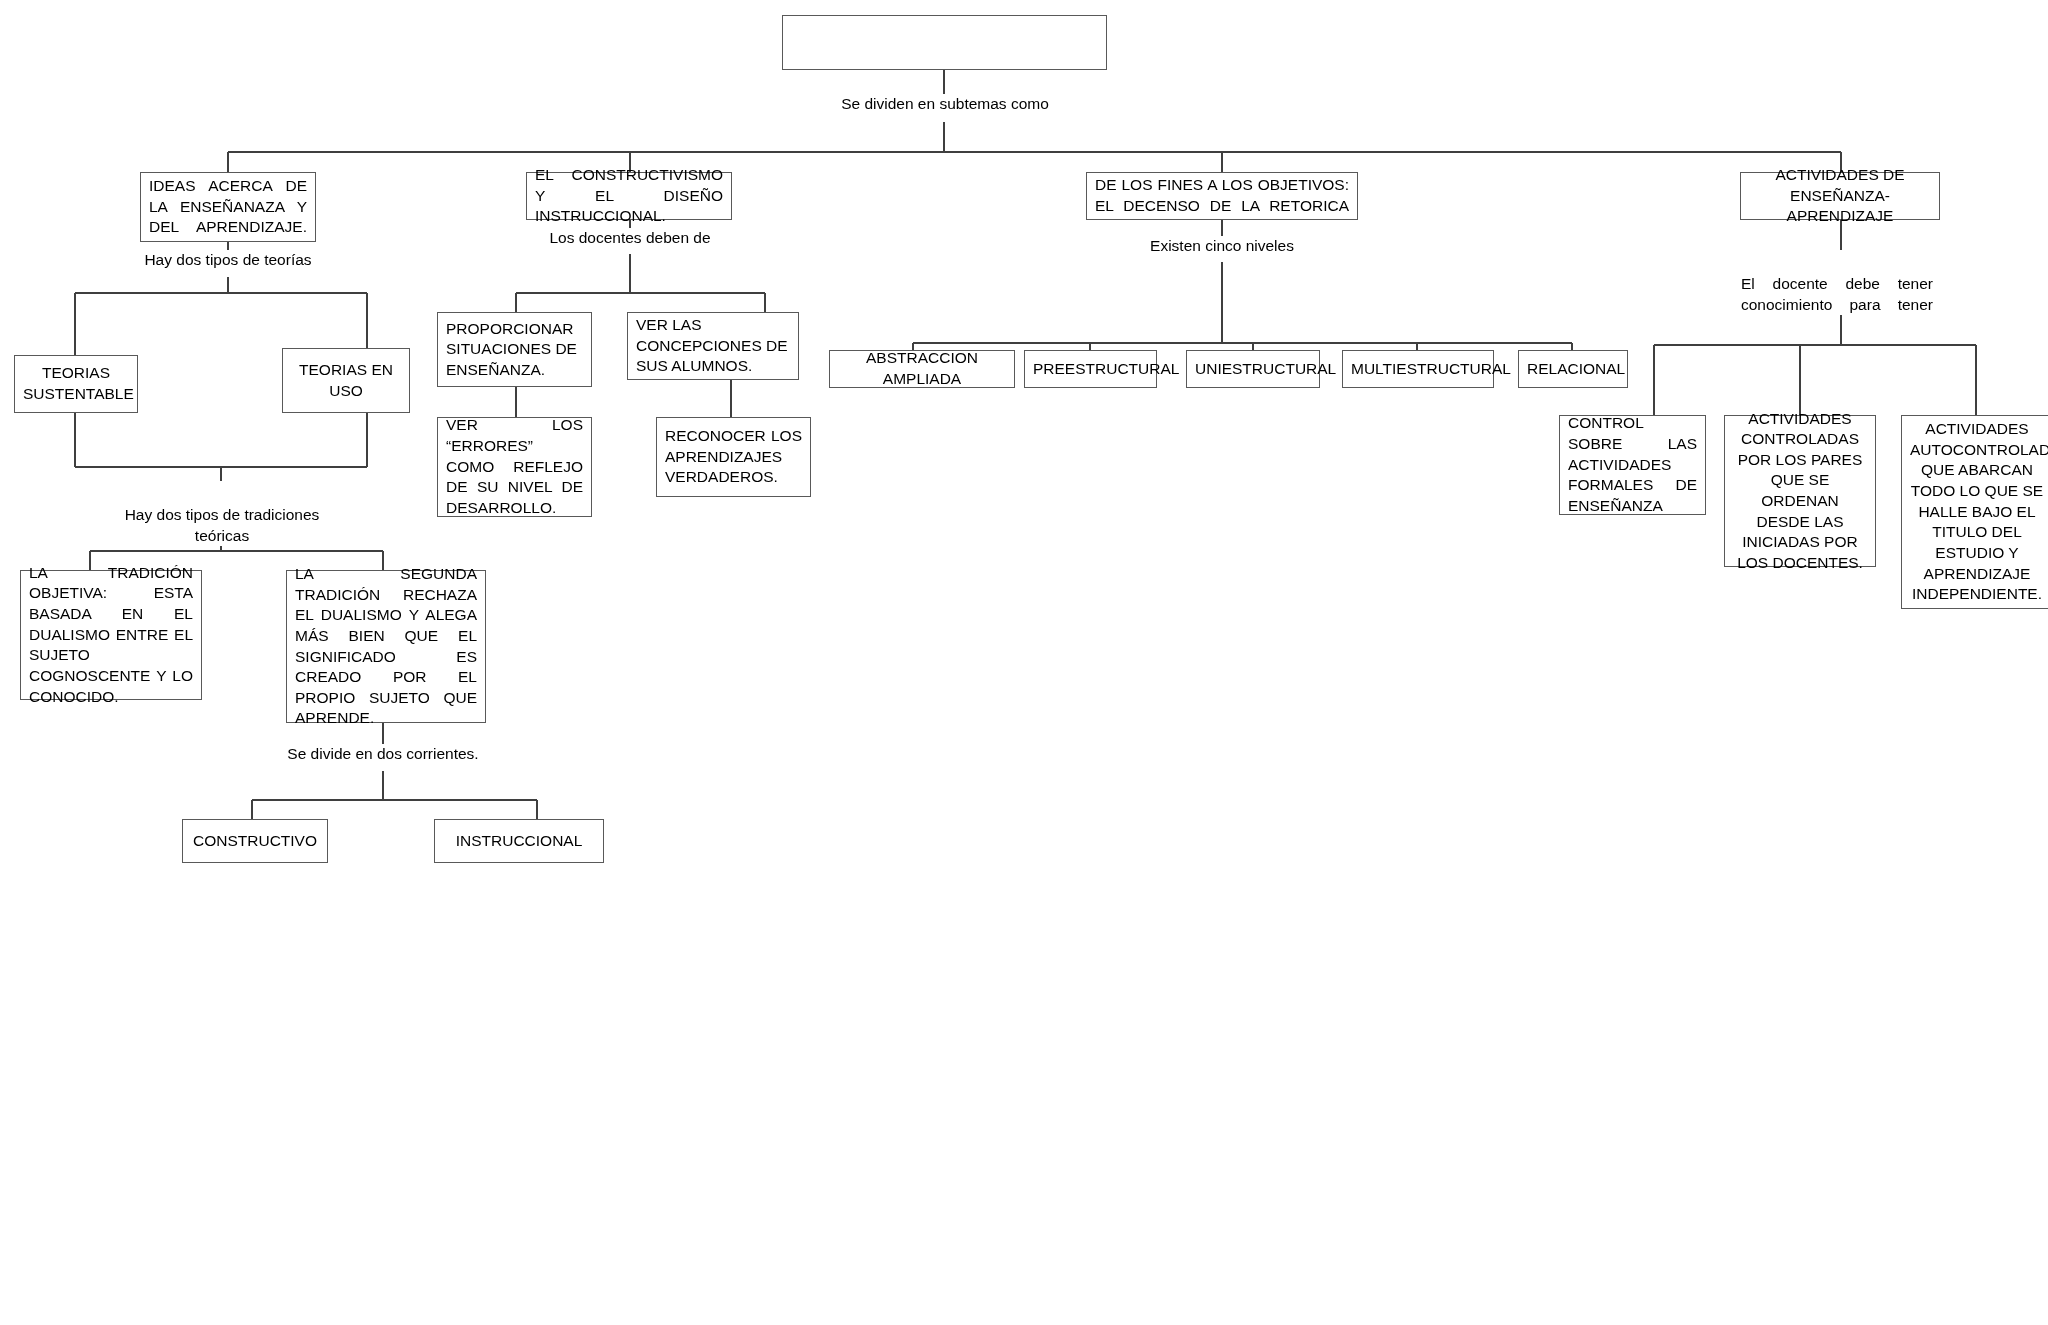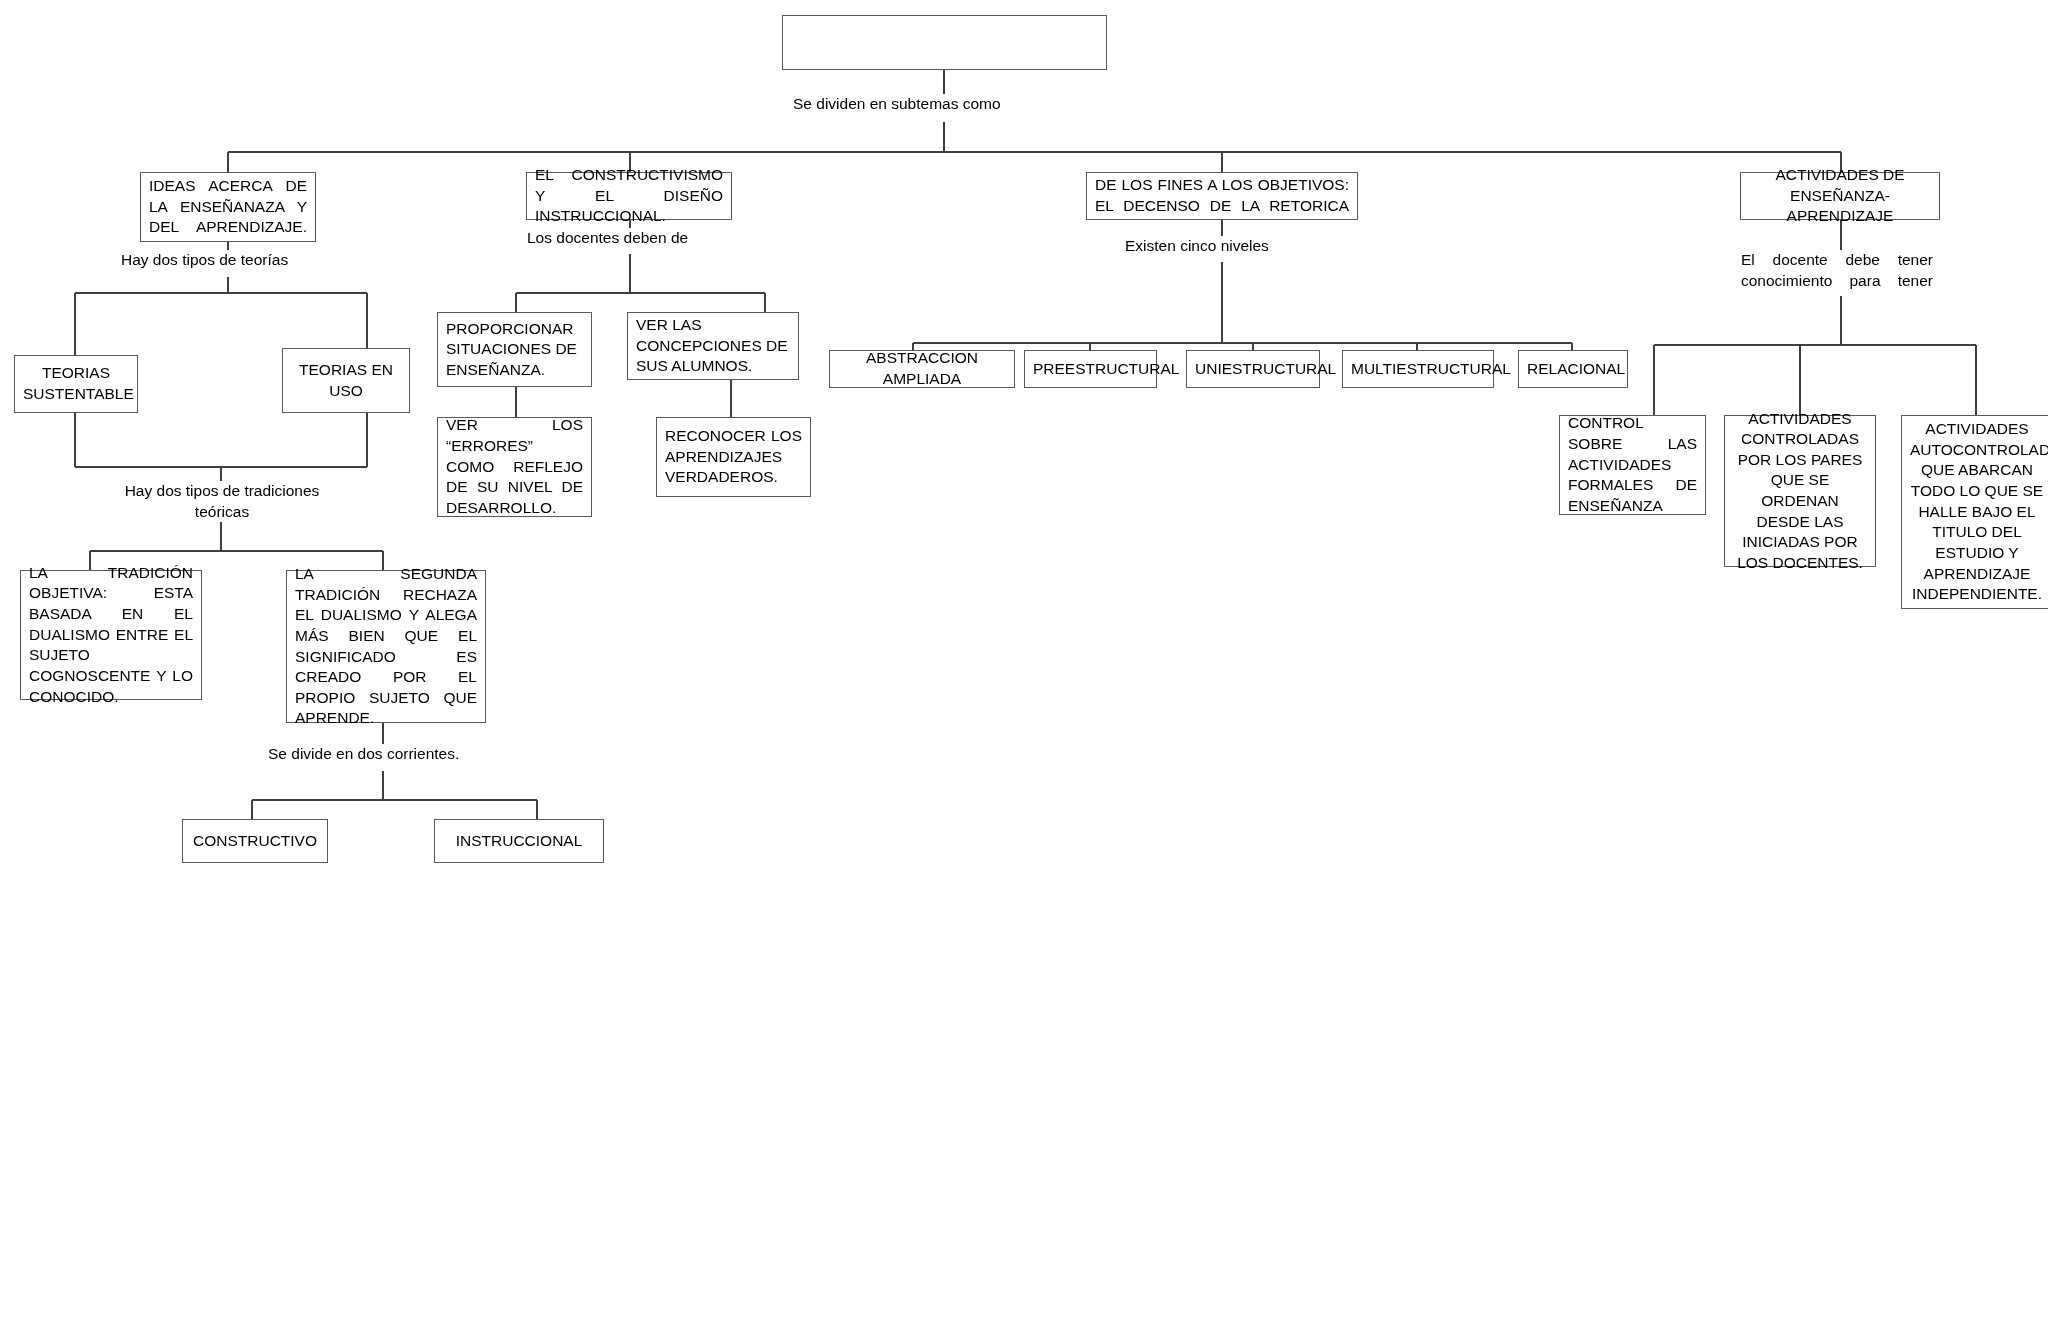--- a/index.html
+++ b/index.html
@@ -49,27 +49,29 @@
   .node.left {
     text-align: left;
     text-align-last: left;
   }
   .connector-label {
     position: absolute;
     box-sizing: border-box;
     color: #000000;
     font-size: 15.5px;
     line-height: 1.33;
+    text-align: center;
     background: #ffffff;
     z-index: 3;
     padding: 0 3px;
   }
   .connector-label.just {
     text-align: justify;
     text-align-last: justify;
+    margin-top: 24px;
   }
 </style>
 </head>
 <body>
 
 <div id="canvas">
 
   <svg id="wires" viewBox="0 0 2048 1325" xmlns="http://www.w3.org/2000/svg">
     <g stroke="#3f3f3f" stroke-width="2.2" fill="none" shape-rendering="crispEdges">
 

